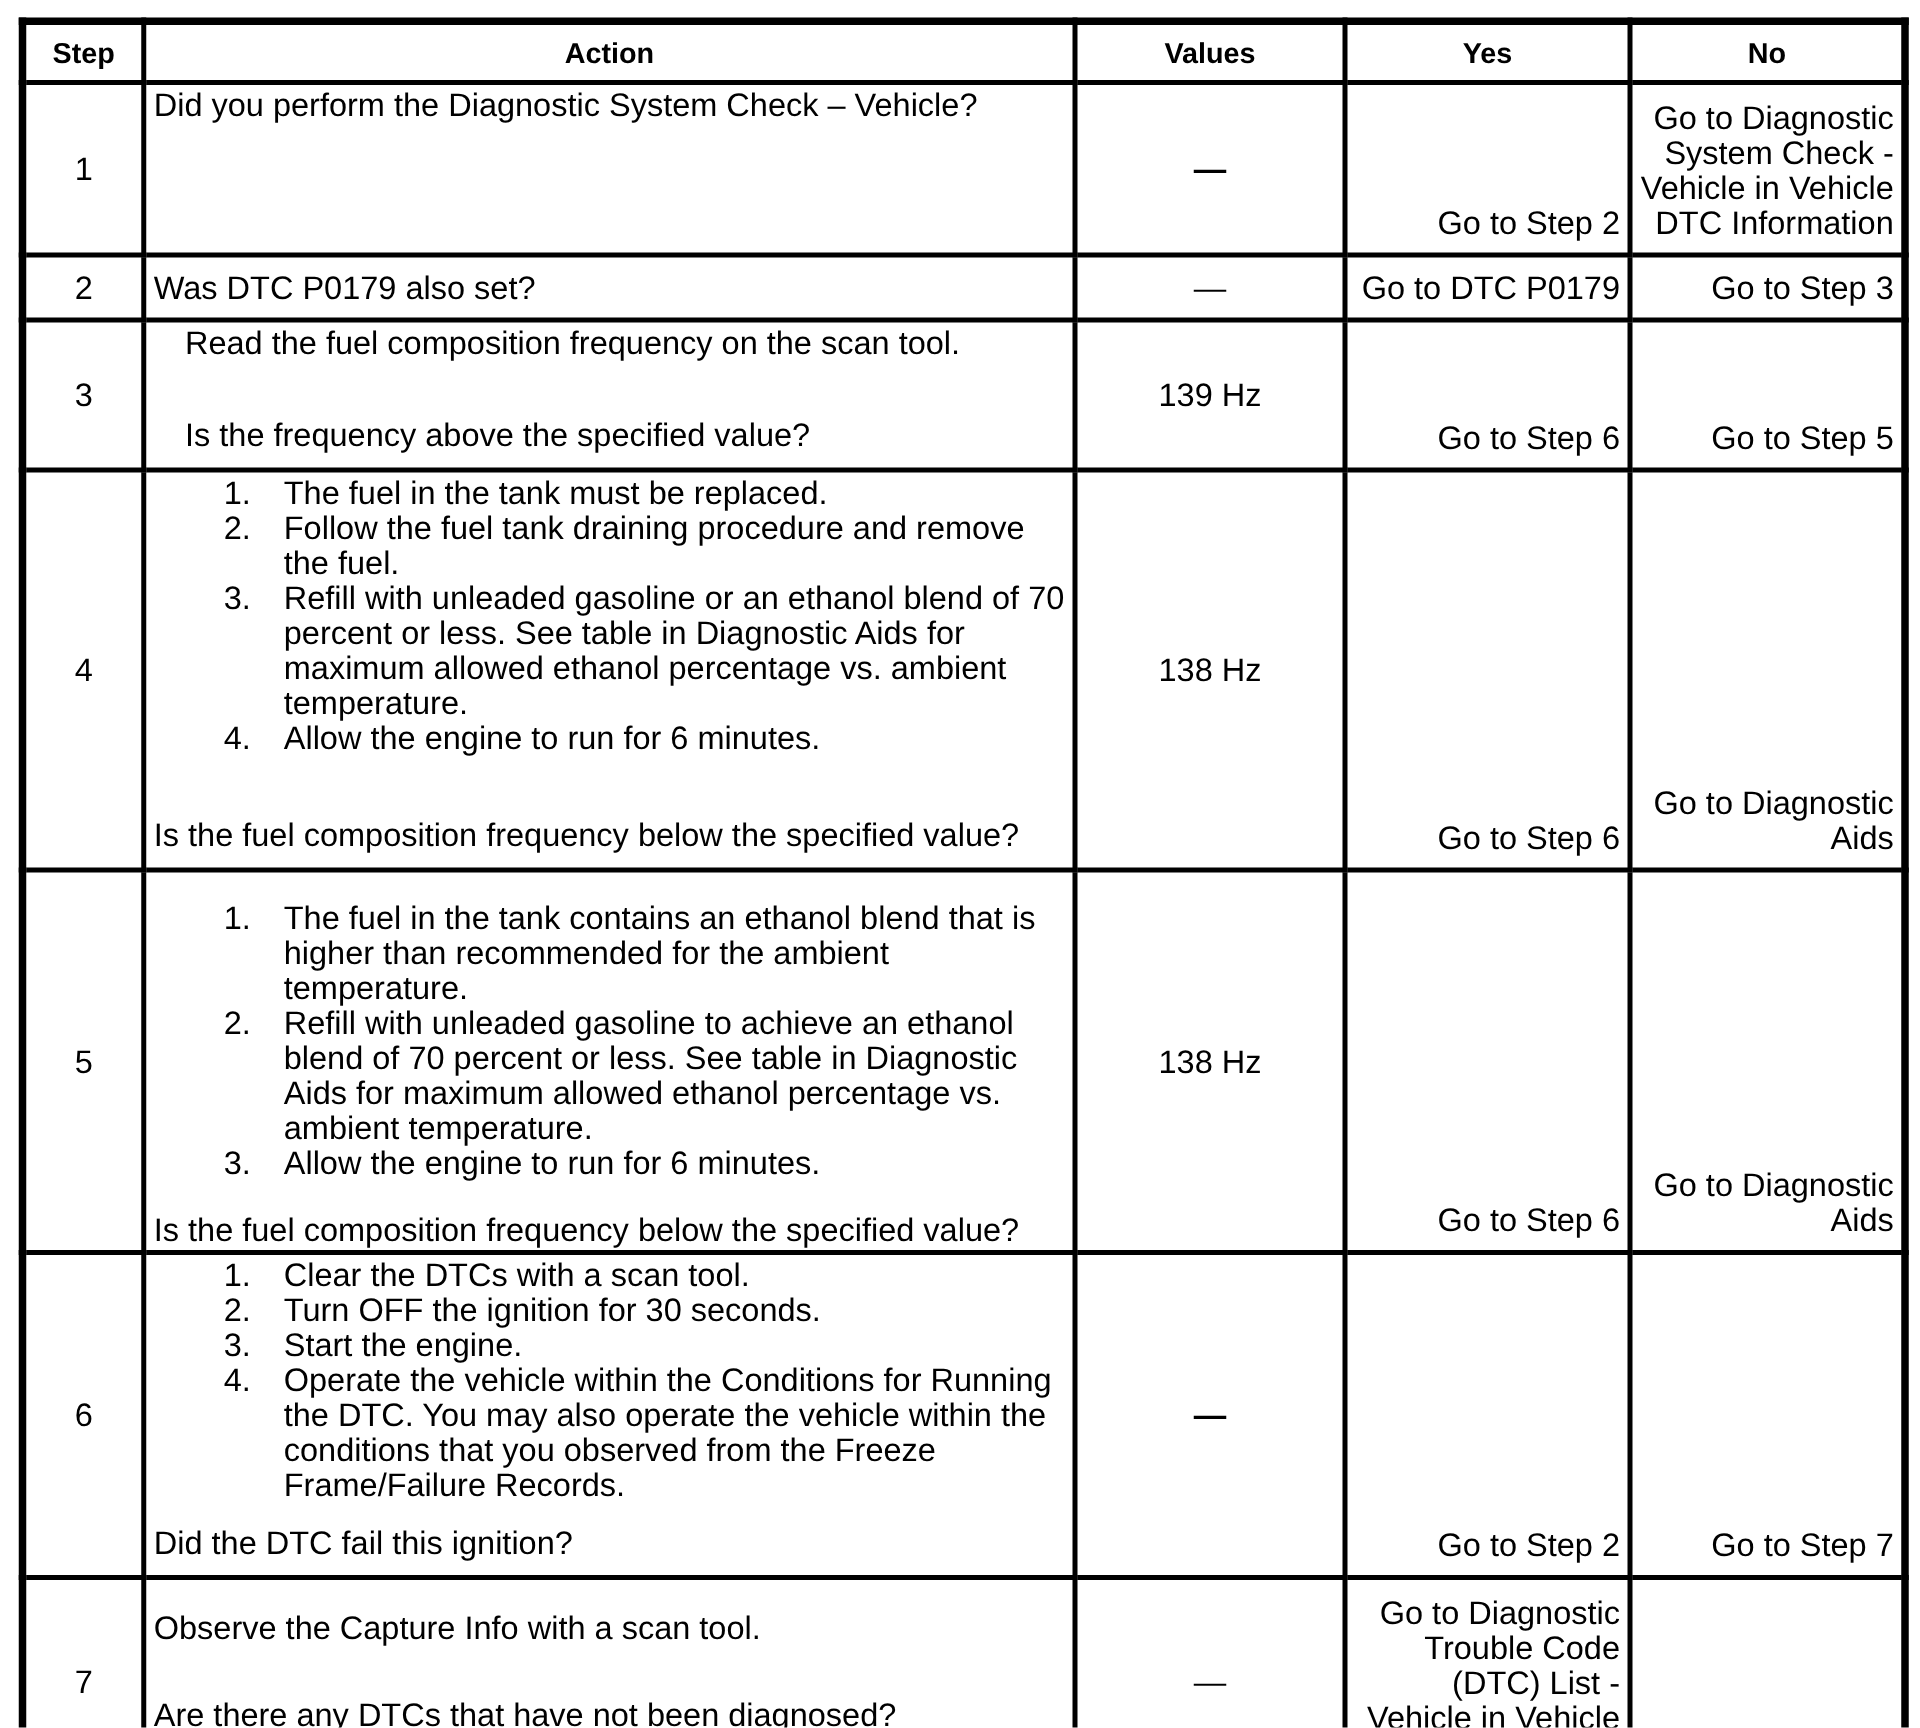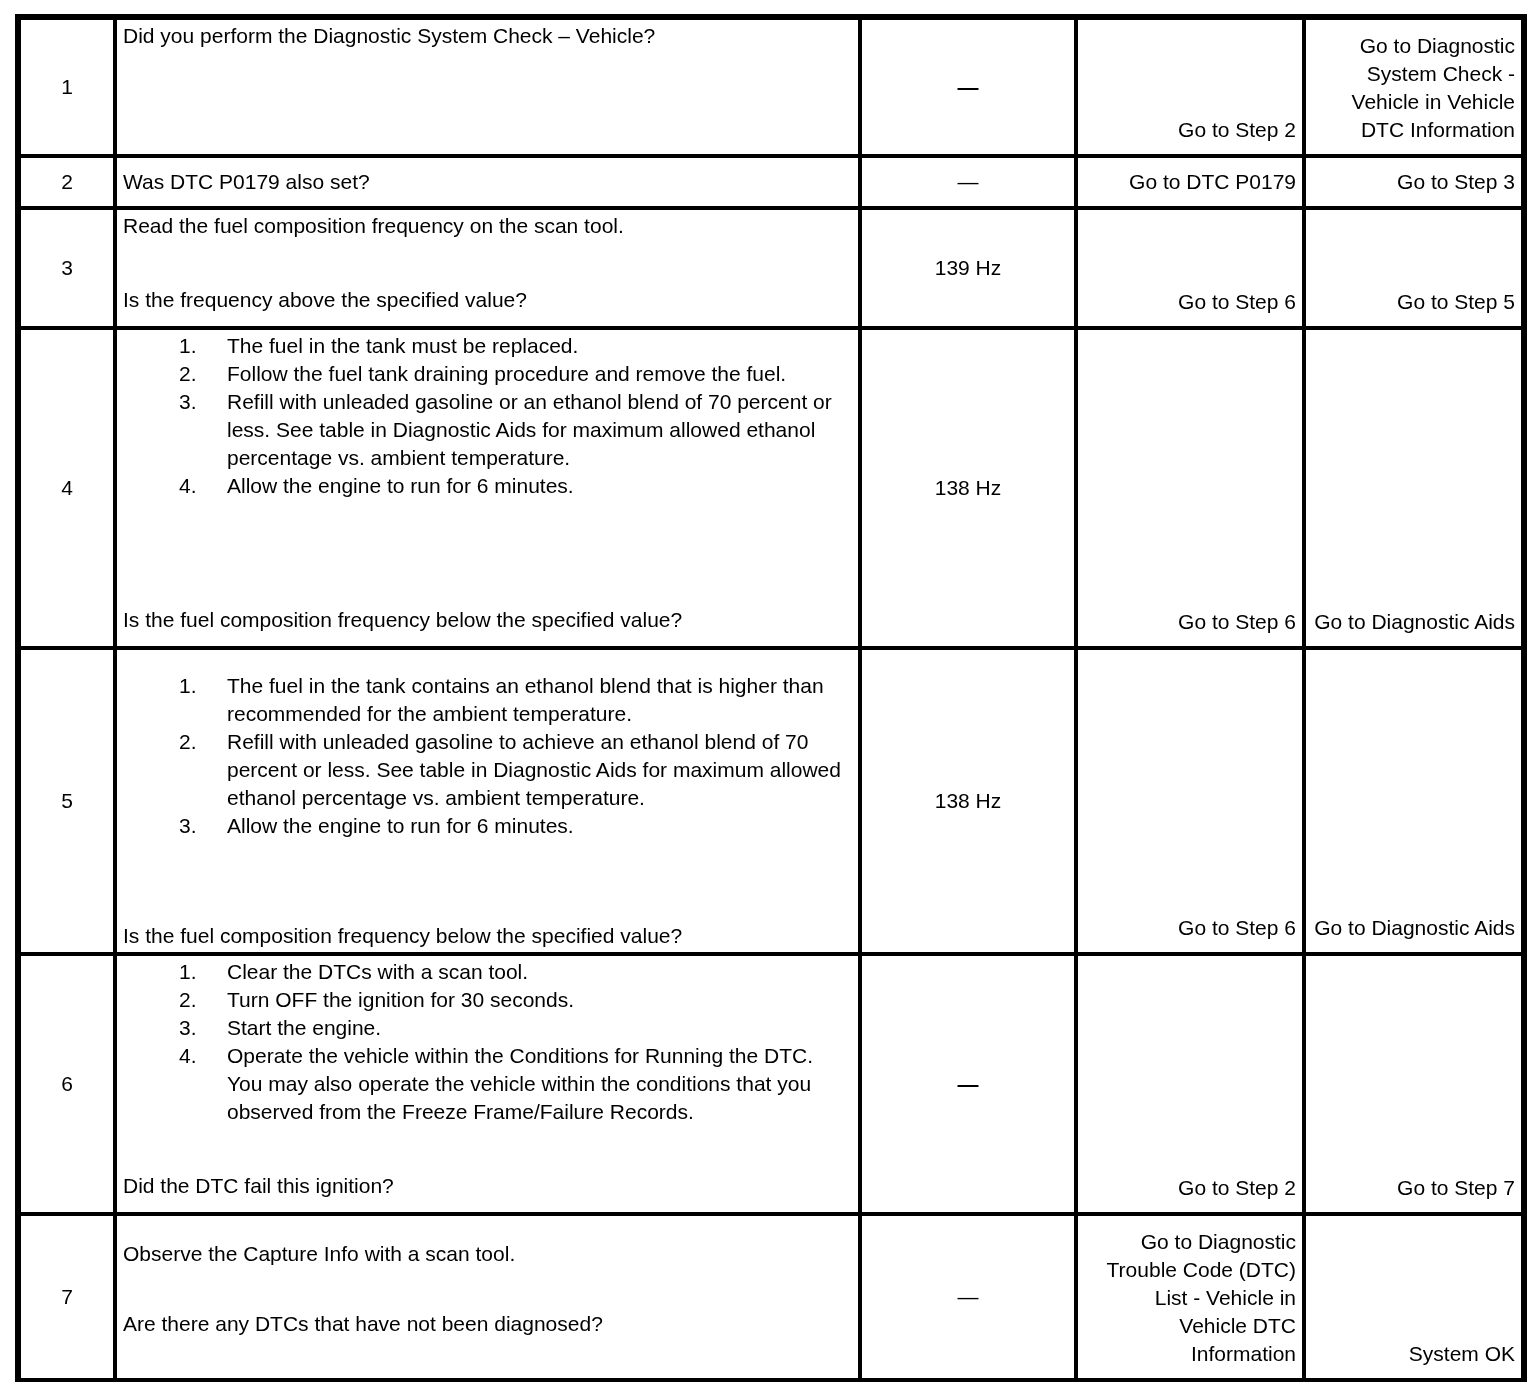--- a/index.html
+++ b/index.html
@@ -13,21 +13,21 @@
   }
   table.diag {
     border-collapse: collapse;
     table-layout: fixed;
     margin: 14px 0 0 15px;
     width: 1506px;
     border: 6px solid #000;
   }
   td, th {
     border: 4px solid #000;
-    font-size: 21px;
+    font-size: 26px;
     line-height: 28px;
     padding: 2px 6px;
     overflow: hidden;
   }
   th {
     font-size: 23px;
     font-weight: bold;
     text-align: center;
     vertical-align: middle;
     height: 40px;
@@ -55,21 +55,21 @@
   tr.r5 td.step { height: 288px; }
   tr.r6 td.step { height: 252px; }
   tr.r7 td.step { height: 158px; }
   
   .af {
     display: flex;
     flex-direction: column;
     justify-content: space-between;
   }
   tr.r1 .af { height: 120px; }
-  tr.r3 .af { height: 102px; }
+  tr.r3 .af { height: 102px; margin-left: 25px; }
   tr.r4 .af { height: 302px; }
   tr.r5 .af { height: 278px; margin-top: 20px; }
   tr.r6 .af { height: 242px; }
   tr.r7 .af { height: 128px; padding-top: 22px; padding-bottom: 30px; box-sizing: border-box; height: 150px; }
   tr.r2 td.action { vertical-align: middle; margin-left: 45px; }
   
   ol.al {
     margin: 0;
     padding: 0;
     list-style: none;
@@ -92,20 +92,27 @@
 
 <table class="diag">
   <colgroup>
     <col style="width:97px">
     <col style="width:745px">
     <col style="width:216px">
     <col style="width:228px">
     <col style="width:220px">
   </colgroup>
   <tbody>
+      <tr>
+    <th>Step</th>
+    <th>Action</th>
+    <th>Values</th>
+    <th>Yes</th>
+    <th>No</th>
+  </tr>
 
   <tr class="r1">
     <td class="step">1</td>
     <td class="action">
       <div class="af">
         <div>Did you perform the Diagnostic System Check – Vehicle?</div>
       </div>
     </td>
     <td class="values"><span class="bd">—</span></td>
     <td class="yes">Go to Step 2</td>

